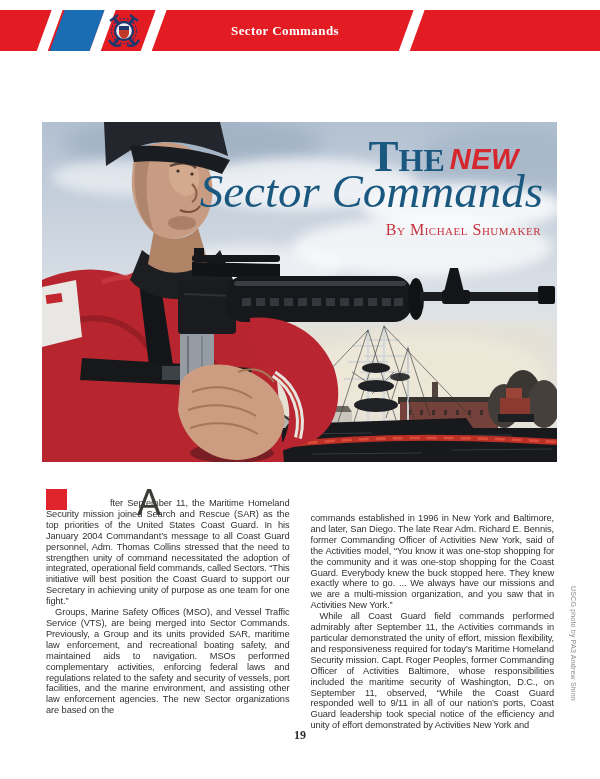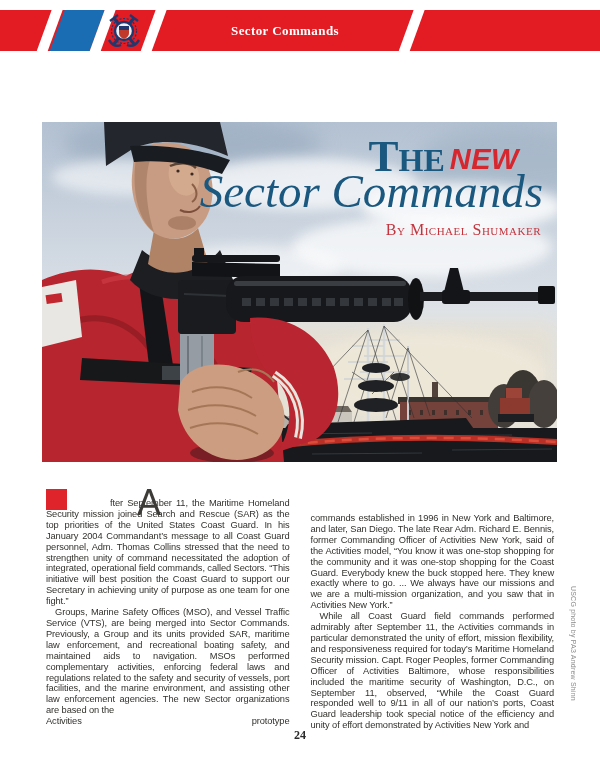--- a/index.html
+++ b/index.html
@@ -255,26 +255,22 @@
       <div class="byline">By Michael Shumaker</div>
     </div>
   </div>
 
   <div class="credit">USCG photo by PA3 Andrew Shinn</div>
 
   <main class="article">
     <div class="col">
       <p class="p-first"><span class="drop-square"></span><span class="drop-a">A</span><span>fter September 11, the Maritime Homeland Security mission joined Search and Rescue (SAR) as the top priorities of the United States Coast Guard. In his January 2004 Commandant’s message to all Coast Guard personnel, Adm. Thomas Collins stressed that the need to strengthen unity of command necessitated the adoption of integrated, operational field commands, called Sectors. “This initiative will best position the Coast Guard to support our Secretary in achieving unity of purpose as one team for one fight.”</span></p>
       <p class="p-indent">Groups, Marine Safety Offices (MSO), and Vessel Traffic Service (VTS), are being merged into Sector Commands. Previously, a Group and its units provided SAR, maritime law enforcement, and recreational boating safety, and maintained aids to navigation. MSOs performed complementary activities, enforcing federal laws and regulations related to the safety and security of vessels, port facilities, and the marine environment, and assisting other law enforcement agencies. The new Sector organizations are based on the</p>
-      <div class="split-line">
-        <span>Activities</span>
-        <span>prototype</span>
-      </div>
     </div>
     <div class="col col-right">
       <p>commands established in 1996 in New York and Baltimore, and later, San Diego. The late Rear Adm. Richard E. Bennis, former Commanding Officer of Activities New York, said of the Activities model, “You know it was one-stop shopping for the community and it was one-stop shopping for the Coast Guard. Everybody knew the buck stopped here. They knew exactly where to go. ... We always have our missions and we are a multi-mission organization, and you saw that in Activities New York.”</p>
       <p class="p-indent">While all Coast Guard field commands performed admirably after September 11, the Activities commands in particular demonstrated the unity of effort, mission flexibility, and responsiveness required for today’s Maritime Homeland Security mission. Capt. Roger Peoples, former Commanding Officer of Activities Baltimore, whose responsibilities included the maritime security of Washington, D.C., on September 11, observed, “While the Coast Guard responded well to 9/11 in all of our nation’s ports, Coast Guard leadership took special notice of the efficiency and unity of effort demonstrated by Activities New York and</p>
     </div>
   </main>
 
-  <div class="pageno">24</div>
+  <div class="pageno">19</div>
 
 </div>
 
 </body></html>

